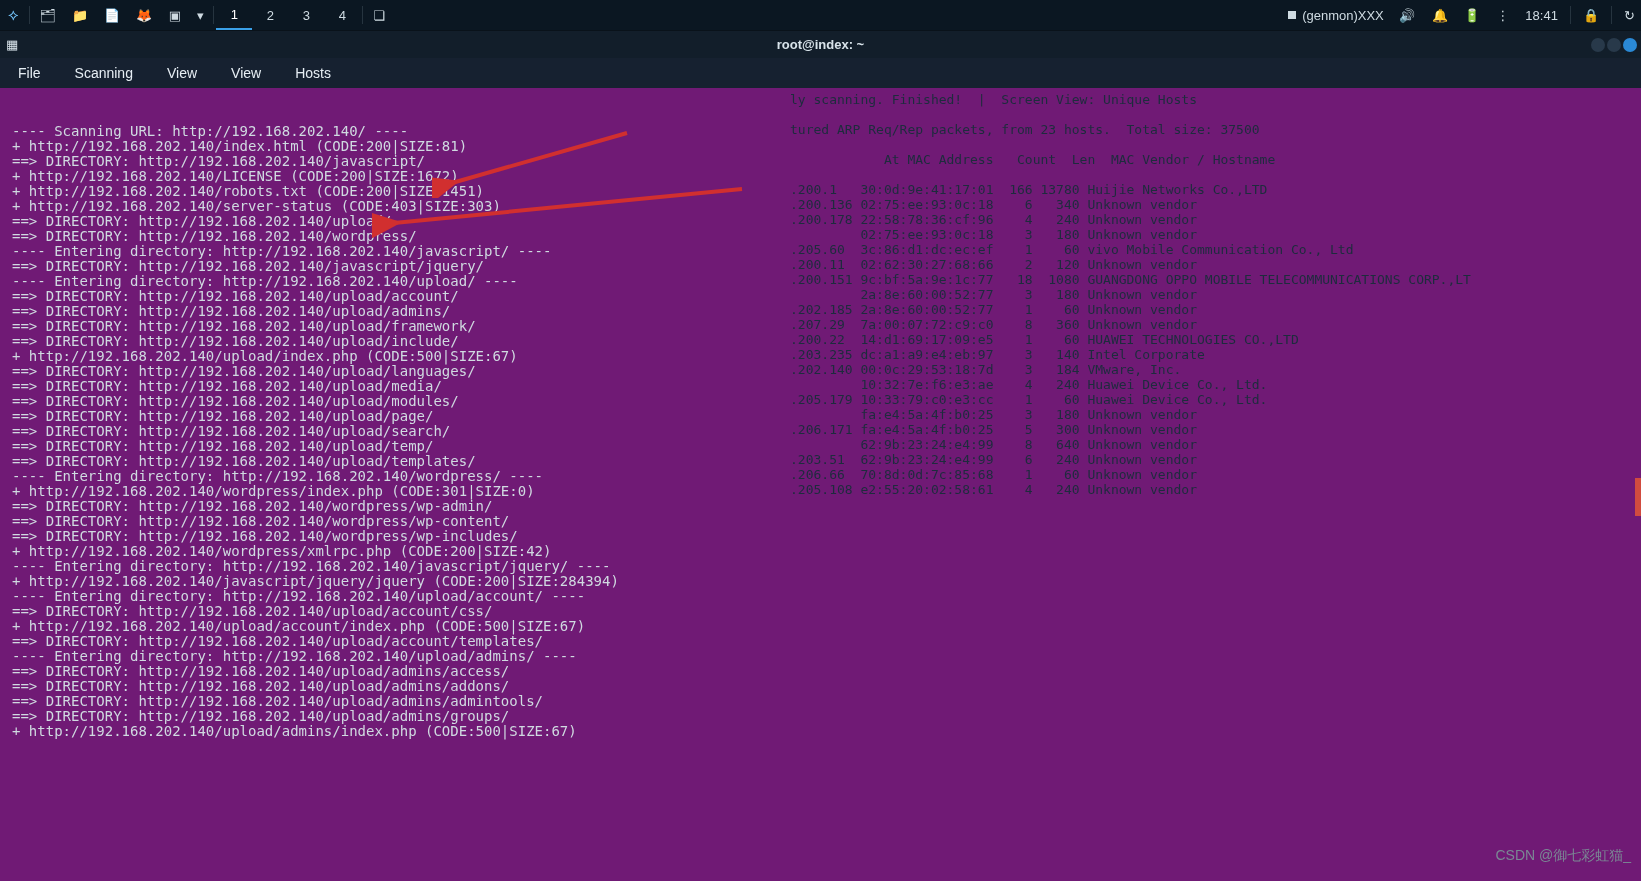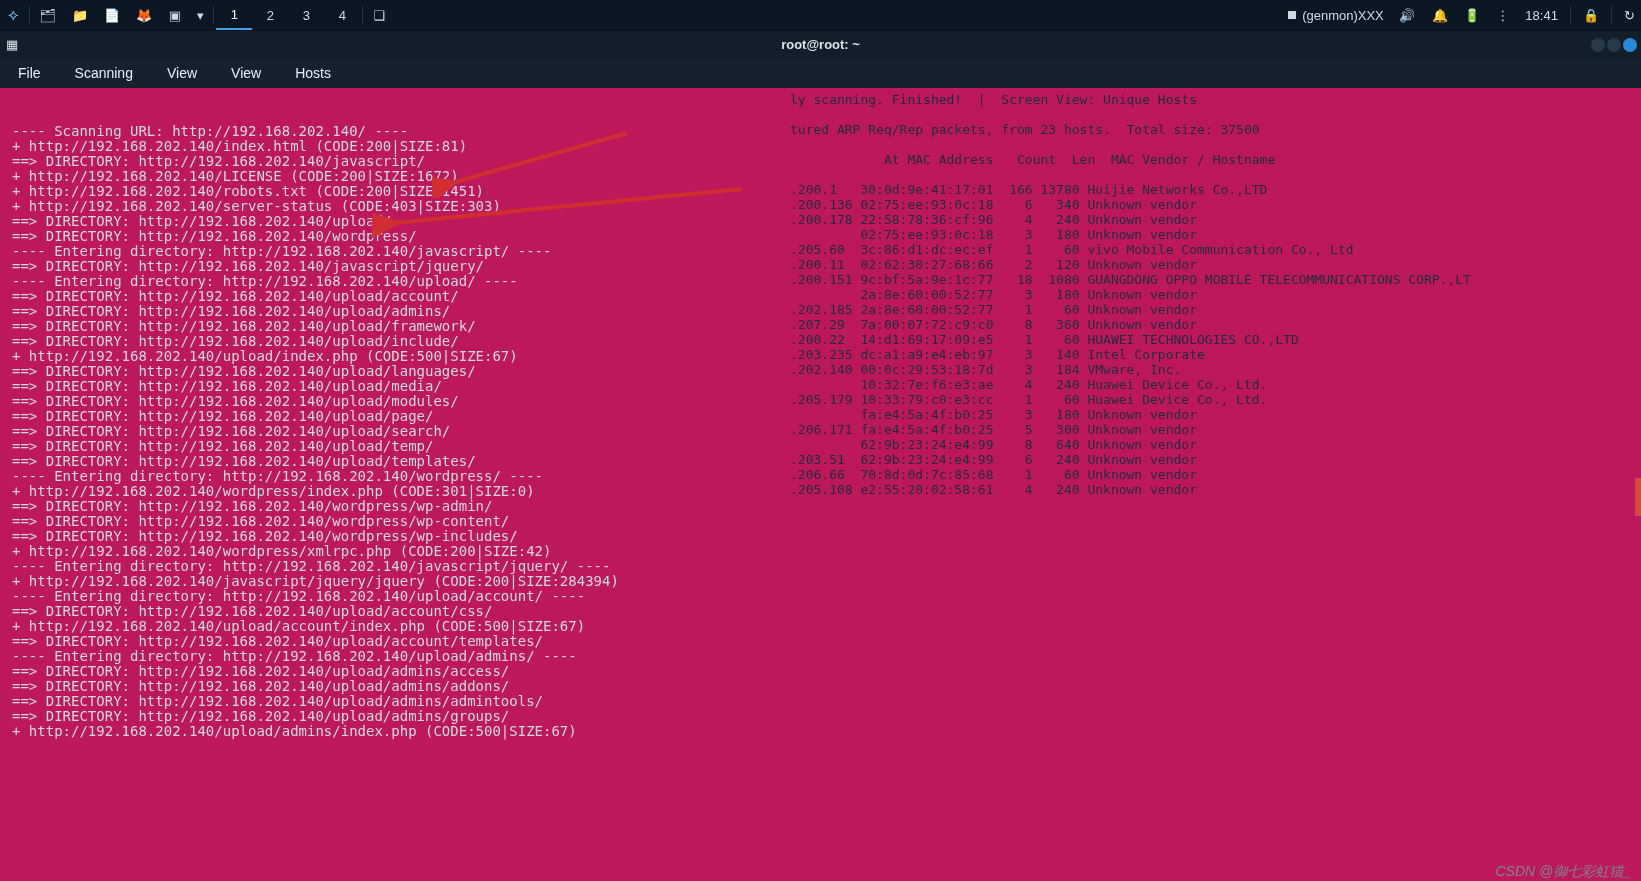--- a/index.html
+++ b/index.html
@@ -52,39 +52,39 @@
   
   .menubar {
     height: 30px; background: #162130;
     display: flex; align-items: center; gap: 14px;
     padding: 0 8px; color: #e6eef4; font-family: sans-serif; font-size: 14px;
   }
   .menu-item { padding: 2px 10px; cursor: pointer; }
 
   
   .terminal {
-    background: #be185d;
+    background: #701a75;
     height: calc(100% - 88px);
     padding: 6px 12px;
     font-size: 14px;
     line-height: 15px;
     white-space: pre;
     color: #d0dae1;
     position: relative;
     overflow: hidden;
   }
   .term-line { white-space: pre; }
 
   
   .arrow-svg { position: absolute; pointer-events: none; }
 
   
   .watermark {
-    position: absolute; right: 10px; bottom: 0;
-    color: #7a8894; font-family: sans-serif; font-size: 14px; font-style: italic;
+    position: absolute; right: 10px; bottom: 16px;
+    color: #7a8894; font-family: sans-serif; font-size: 14px;
   }
 
   
   .scroll-indicator {
     position: absolute; right: 0; top: 478px; width: 6px; height: 38px; background: #d14b3f;
   }
 
   
   .ghost {
     position: absolute; top: 92px; left: 790px;
@@ -168,21 +168,21 @@
     <div class="tb-right-item">
         <span>↻</span>
       </div>
   </div>
 </div>
 
 <div class="titlebar">
   <div class="titlebar-left">
     <span>▦</span>
   </div>
-  <div class="titlebar-center">root@root: ~</div>
+  <div class="titlebar-center">root@index: ~</div>
   <div class="titlebar-right">
     <div class="circle"></div>
     <div class="circle"></div>
     <div class="circle close"></div>
   </div>
 </div>
 
 <div class="menubar">
   <div class="menu-item"><span>File</span></div>
   <div class="menu-item"><span>Scanning</span></div>

